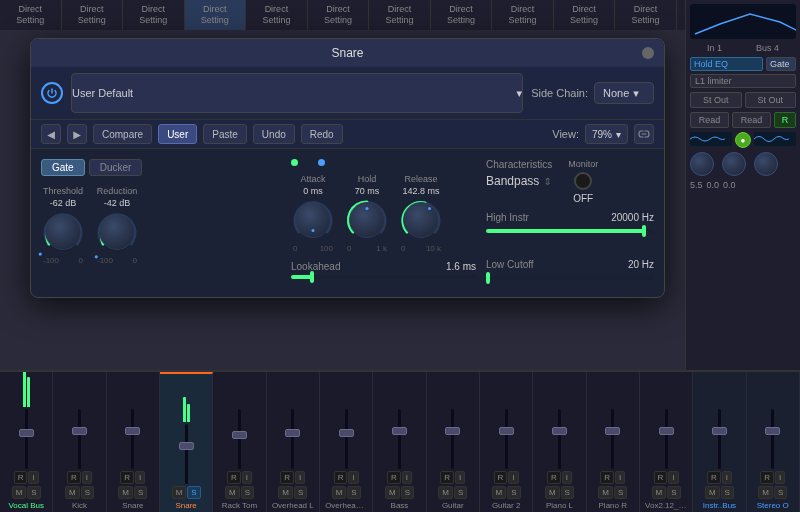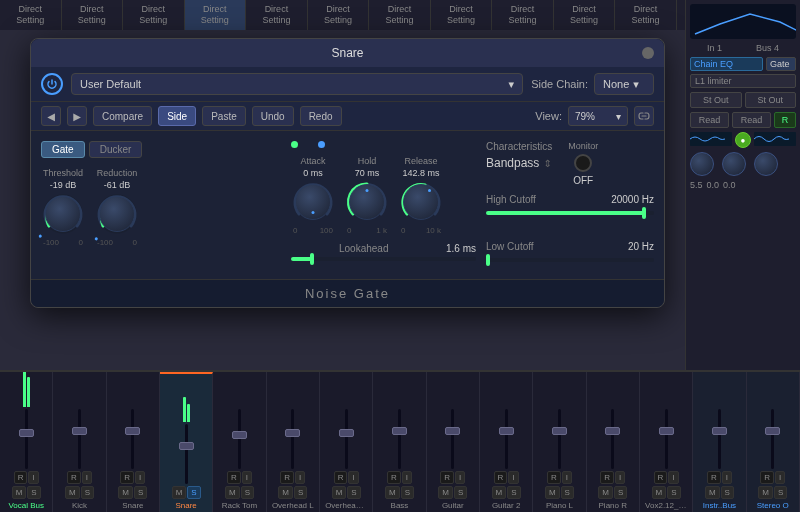--- a/index.html
+++ b/index.html
@@ -93,23 +93,23 @@
       cursor: pointer;
       color: #4a9eff;
       font-size: 10px;
     }
     .preset-select {
       flex: 1;
       background: #2a3050;
       border: 1px solid #444;
       border-radius: 4px;
       color: #ccc;
-      padding: 3px 8px;
+      padding: 3px 0;
       font-size: 11px;
-      height: 22px;
+      height: 40px;
       display: flex; align-items: center; justify-content: space-between;
       cursor: pointer;
     }
     .sidechain-area {
       display: flex; align-items: center; gap: 6px;
       font-size: 11px; color: #aaa;
     }
     .sidechain-select {
       background: #2a3050;
       border: 1px solid #444;
@@ -164,21 +164,21 @@
       font-size: 11px; color: #aaa;
     }
     .view-pct {
       background: #2a3050;
       border: 1px solid #444;
       border-radius: 3px;
       padding: 2px 6px;
       font-size: 10px;
       color: #ccc;
       height: 20px;
-      display: flex; align-items: center; gap: 21px;
+      display: flex; align-items: center; gap: 4px;
     }
     .link-icon {
       width: 20px; height: 20px;
       background: #2a3050;
       border: 1px solid #444;
       border-radius: 3px;
       display: flex; align-items: center; justify-content: center;
       cursor: pointer;
       font-size: 10px; color: #aaa;
     }
@@ -234,21 +234,20 @@
       width: 40px;
     }
 
     
     .slider-control {
       margin-bottom: 8px;
     }
     .slider-row {
       display: flex; align-items: center; justify-content: space-between;
       margin-bottom: 3px;
-      margin-left: 48px;
     }
     .slider-label { font-size: 10px; color: #888; }
     .slider-value { font-size: 10px; color: #ccc; }
     .slider-track {
       height: 4px;
       background: #1a2030;
       border-radius: 2px;
       position: relative;
     }
     .slider-fill {
@@ -528,21 +527,21 @@
         <span>None</span>
         <span>▾</span>
       </div>
     </div>
   </div>
 
   <div class="plugin-toolbar">
     <div class="toolbar-nav-btn">◀</div>
     <div class="toolbar-nav-btn">▶</div>
     <div class="toolbar-btn">Compare</div>
-    <div class="toolbar-btn active">Side</div>
+    <div class="toolbar-btn active">User</div>
     <div class="toolbar-btn">Paste</div>
     <div class="toolbar-btn">Undo</div>
     <div class="toolbar-btn">Redo</div>
     <div class="toolbar-spacer"></div>
     <div class="view-area">
       <span>View:</span>
       <div class="view-pct">
         <span>79%</span>
         <span>▾</span>
       </div>
@@ -559,40 +558,40 @@
     <div class="left-panel">
       <div class="mode-tabs">
         <div class="mode-tab active">Gate</div>
         <div class="mode-tab">Ducker</div>
       </div>
 
       <div class="knob-row">
 
         <div class="knob-container">
           <span class="knob-label">Threshold</span>
-          <span class="knob-value">-19 dB</span>
+          <span class="knob-value">-62 dB</span>
           <div class="knob-wrap">
             <svg class="knob-svg" width="44" height="44" viewBox="0 0 44 44">
               <circle cx="22" cy="22" r="18" fill="none" stroke="#1a2030" stroke-width="3"></circle>
               <path d="M 8 34 A 18 18 0 1 1 36 34" fill="none" stroke="#2a3a5a" stroke-width="3" stroke-linecap="round"></path>
               <path d="M 8 34 A 18 18 0 0 1 12 12" fill="none" stroke="#4aff88" stroke-width="3" stroke-linecap="round"></path>
             </svg>
             <div class="knob-inner">
               <div class="knob-dot" style="transform: translateX(-50%) rotate(-130deg); transform-origin: center 22px; bottom: auto; top: 4px; left: 10px;"></div>
             </div>
           </div>
           <div class="knob-scale">
             <span>-100</span>
             <span>0</span>
           </div>
         </div>
 
         <div class="knob-container">
           <span class="knob-label">Reduction</span>
-          <span class="knob-value">-61 dB</span>
+          <span class="knob-value">-42 dB</span>
           <div class="knob-wrap">
             <svg class="knob-svg" width="44" height="44" viewBox="0 0 44 44">
               <circle cx="22" cy="22" r="18" fill="none" stroke="#1a2030" stroke-width="3"></circle>
               <path d="M 8 34 A 18 18 0 1 1 36 34" fill="none" stroke="#2a3a5a" stroke-width="3" stroke-linecap="round"></path>
               <path d="M 8 34 A 18 18 0 0 1 9 18" fill="none" stroke="#4aff88" stroke-width="3" stroke-linecap="round"></path>
             </svg>
             <div class="knob-inner">
               <div class="knob-dot" style="transform: translateX(-50%) rotate(-145deg); transform-origin: center 22px; bottom: auto; top: 3px; left: 8px;"></div>
             </div>
           </div>
@@ -693,21 +692,21 @@
         </div>
         <div class="monitor-col">
           <span class="monitor-label">Monitor</span>
           <div style="width:18px;height:18px;border-radius:50%;border:2px solid #444;background:#1a1a1a;margin:3px auto;cursor:pointer;"></div>
           <span class="monitor-value">OFF</span>
         </div>
       </div>
 
       <div class="high-low-row">
         <div class="hl-row">
-          <span class="hl-label">High Cutoff</span>
+          <span class="hl-label">High Instr</span>
           <span class="hl-value">20000 Hz</span>
         </div>
         <div class="hl-slider-track">
           <div class="hl-slider-fill" style="width: 95%;"></div>
           <div class="hl-slider-thumb" style="left: 93%;"></div>
         </div>
       </div>
 
       <div class="high-low-row" style="margin-top:26px;">
         <div class="hl-row">
@@ -716,40 +715,37 @@
         </div>
         <div class="hl-slider-track">
           <div class="hl-slider-fill" style="width: 2%;"></div>
           <div class="hl-slider-thumb" style="left: 0%;"></div>
         </div>
       </div>
     </div>
 
   </div>
 
-  <div class="plugin-footer">
-    <span>Noise Gate</span>
-  </div>
 </div>
 
 <div class="mixer-sidebar">
 
   <div style="height:35px;background:#0a1020;border-radius:3px;margin-bottom:4px;overflow:hidden;">
     <svg width="113" height="35" viewBox="0 0 113 35">
       <path d="M 5 30 L 30 20 L 60 10 L 90 18 L 110 28" fill="none" stroke="#4a9eff" stroke-width="1.5"></path>
     </svg>
   </div>
 
   <div class="sidebar-row">
     <span style="color:#888;font-size:9px;">In 1</span>
     <span style="color:#888;font-size:9px;">Bus 4</span>
   </div>
 
   <div style="display:flex;gap:3px;margin-bottom:3px;">
-    <div style="flex:1;background:#1a3a5a;border:1px solid #2a6a9a;border-radius:2px;padding:1px 3px;font-size:9px;color:#4a9eff;cursor:pointer;">Chain EQ</div>
+    <div style="flex:1;background:#1a3a5a;border:1px solid #2a6a9a;border-radius:2px;padding:1px 3px;font-size:9px;color:#4a9eff;cursor:pointer;">Hold EQ</div>
     <div style="flex:0 0 30px;background:#2a3a5a;border:1px solid #444;border-radius:2px;padding:1px 3px;font-size:9px;color:#ccc;cursor:pointer;">Gate</div>
   </div>
   <div style="background:#2a2a3a;border:1px solid #444;border-radius:2px;padding:1px 4px;font-size:9px;color:#888;margin-bottom:4px;cursor:pointer;">L1 limiter</div>
 
   <div style="display:flex;gap:3px;margin-bottom:4px;">
     <div style="flex:1;background:#2a2a3a;border:1px solid #444;border-radius:2px;padding:2px;font-size:9px;color:#888;text-align:center;">St Out</div>
     <div style="flex:1;background:#2a2a3a;border:1px solid #444;border-radius:2px;padding:2px;font-size:9px;color:#888;text-align:center;">St Out</div>
   </div>
 
   <div style="display:flex;gap:3px;margin-bottom:4px;">

